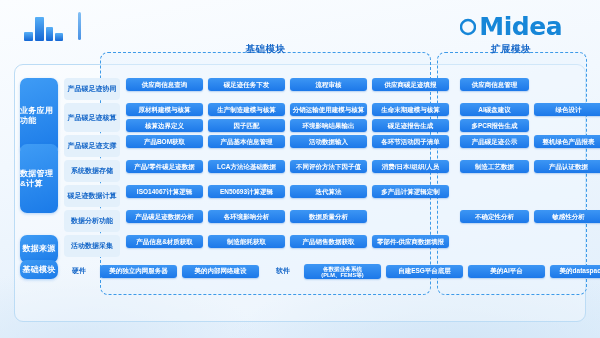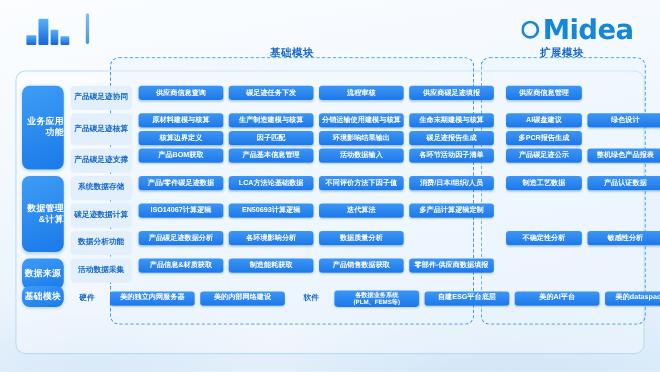--- a/index.html
+++ b/index.html
@@ -14,21 +14,21 @@
       radial-gradient(ellipse 260px 120px at 14% 104%, #d6e8f8 0%, rgba(214,232,248,0) 70%),
       linear-gradient(170deg, #fbfdff 0%, #f2f8fe 38%, #e8f2fc 72%, #dfeefb 100%);
     position: relative;
   }
 
   
   .header { position: absolute; left: 0; top: 0; width: 600px; height: 50px; }
   .logo-mark { position: absolute; left: 22px; top: 12px; width: 46px; height: 30px; }
   .logo-div { position: absolute; left: 78px; top: 12px; width: 3px; height: 28px;
     background: linear-gradient(180deg,#6fb5f2,#2a7fe0); border-radius: 2px; opacity: .85; }
-  .midea { position: absolute; right: 24px; top: 12px; display: flex; align-items: center; gap: 3px; }
+  .midea { position: absolute; right: 38px; top: 12px; display: flex; align-items: center; gap: 3px; }
   .midea-txt { font-size: 25px; font-weight: 700; color: #1686d8; letter-spacing: -.5px;
     font-family: "DejaVu Sans", sans-serif; }
 
   
   .frame {
     position: absolute; left: 14px; top: 64px; width: 572px; height: 258px;
     border: 1px solid #bcdcf5; border-radius: 9px;
     background: rgba(255,255,255,.35);
   }
 
@@ -48,21 +48,21 @@
   .mod-title.ext   { left: 437px; width: 148px; }
 
   
   .grid { position: absolute; left: 14px; top: 78px; width: 572px; }
 
   
   .tier {
     position: absolute; left: 6px; width: 38px;
     background: linear-gradient(160deg,#3f9cf5 0%,#1a7ae8 100%);
     border-radius: 7px; color: #fff; font-size: 8px; font-weight: 700;
-    display: flex; align-items: center; justify-content: center; text-align: right;
+    display: flex; align-items: center; justify-content: center; text-align: left;
     line-height: 1.25; letter-spacing: .3px; box-shadow: 0 1px 3px rgba(26,122,232,.3);
   }
 
   .rowline {
     display: flex; align-items: stretch; width: 100%;
     margin-bottom: 3px; min-height: 22px;
   }
   .subcap {
     width: 56px; margin-left: 50px; flex: 0 0 56px;
     background: #e3f0fb; border-radius: 4px;
@@ -307,16 +307,16 @@
         <div class="subcap2" style="margin-left: 4px;">软件</div>
         <div class="infra-chips">
           <div class="chip two" style="flex: 0 0 77px; margin-right: 5px; display: block; padding-top: 2px;"><span>各数据业务系统</span><br><span>(PLM、FEMS等)</span></div>
           <div class="chip" style="flex: 0 0 77px; margin-right: 5px;">自建ESG平台底层</div>
           <div class="chip" style="flex: 0 0 77px; margin-right: 5px;">美的AI平台</div>
           <div class="chip" style="flex: 0 0 77px; margin-right: 5px;">美的dataspace平台</div>
         </div>
       </div>
     </div>
     <div class="tier" style="top: 0px; height: 76px;">业务应用功能</div>
-    <div class="tier" style="top: 82px; height: 69px;">数据管理&amp;计算</div>
+    <div class="tier" style="top: 66px; height: 69px;">数据管理&amp;计算</div>
     <div class="tier" style="top: 157px; height: 28px;">数据来源</div>
     <div class="tier" style="top: 182px; height: 19px;">基础模块</div>
   </div>
 
 </body></html>

